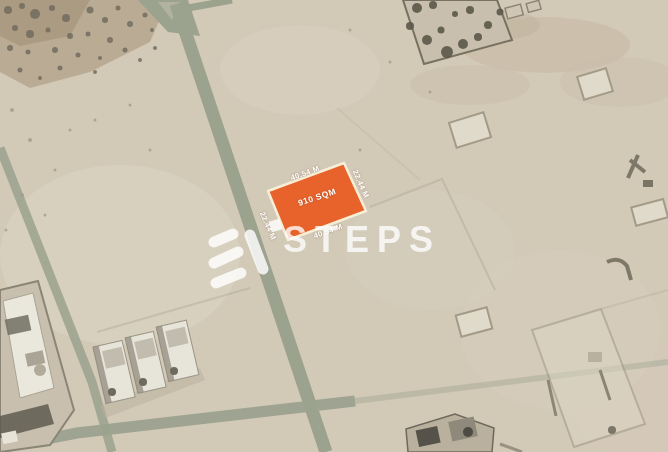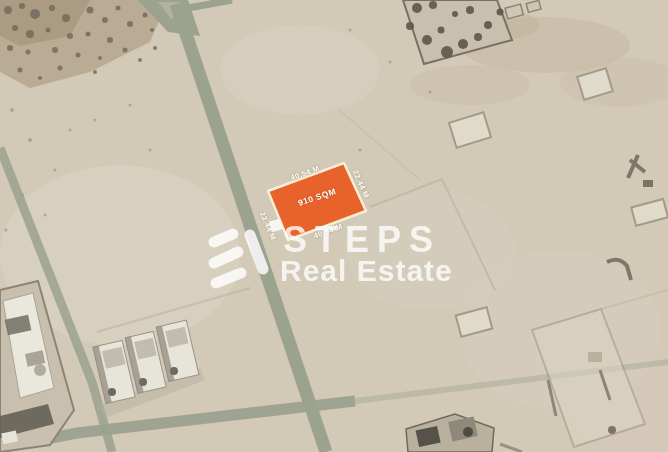--- a/index.html
+++ b/index.html
@@ -202,16 +202,15 @@
     <svg width="80" height="85" style="position:absolute;left:200px;top:192px;">
       <g stroke="rgba(255,255,255,.82)" stroke-width="11" stroke-linecap="round" fill="none">
         <path d="M 14,18 L 33,10"></path>
         <path d="M 14,39 L 38,28"></path>
         <path d="M 16,59 L 41,49"></path>
         <path d="M 50,11 L 63,45"></path>
       </g>
     </svg>
     <div id="wm-square"></div>
     <div class="wm-text" id="wm-steps">STEPS</div>
-    <div class="wm-text" id="wm-realestate">Real Estate</div>
   </div>
 
 </div>
 
 </body></html>

